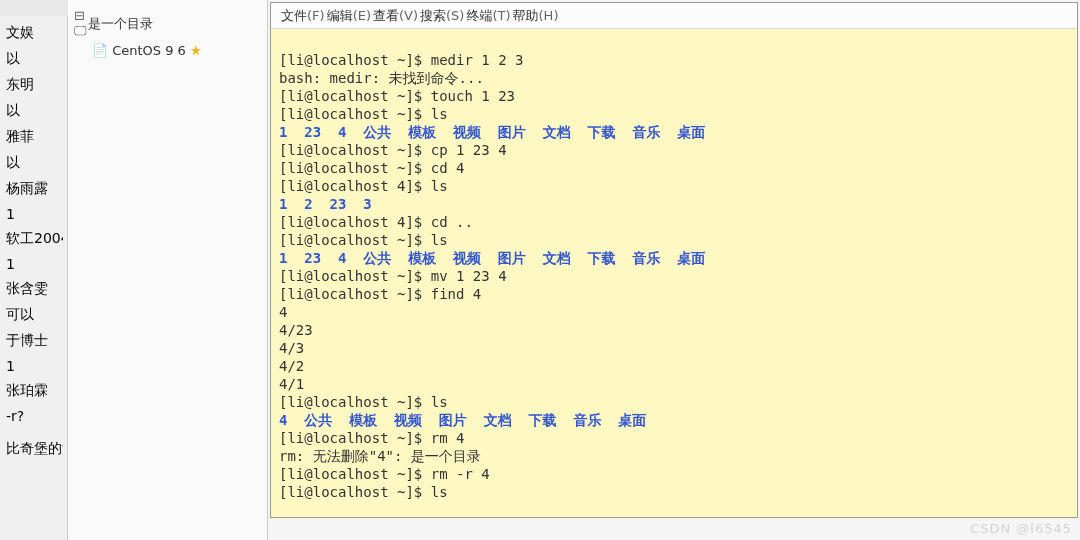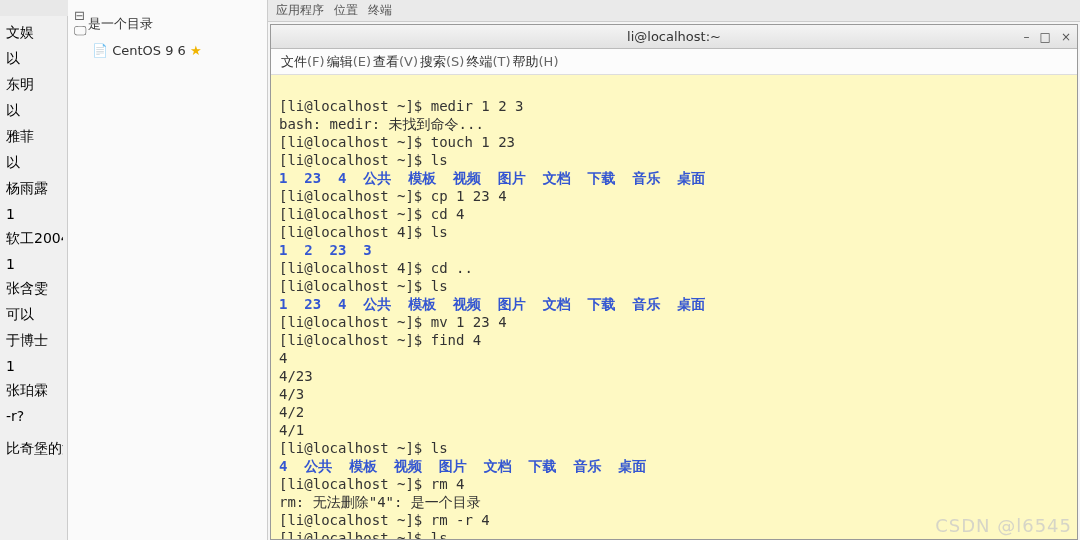--- a/index.html
+++ b/index.html
@@ -118,21 +118,21 @@
       overflow: hidden;
       white-space: pre-wrap;
     }
     .line { white-space: pre; }
     .dir-blue { color: #3456d1; font-weight: 600; }
     .watermark {
       position: absolute;
       right: 8px;
       bottom: 4px;
       color: rgba(200,200,200,0.75);
-      font-size: 18px;
+      font-size: 13px;
       letter-spacing: 1px;
     }
   </style>
 </head>
 <body>
 
 <div class="left-panel">
   <div class="item">文娱</div>
   <div class="item">以</div>
   <div class="item">东明</div>
@@ -159,35 +159,22 @@
     <span>是一个目录</span>
   </div>
   <div class="tree-row indent">
     <span>📄</span>
     <span>CentOS 9 6</span>
     <span class="star">★</span>
   </div>
 </div>
 
 <div class="main-area">
-  <div class="top-breadcrumbs">
-    <span>应用程序</span>
-    <span>位置</span>
-    <span>终端</span>
-  </div>
 
   <div class="term-window">
-    <div class="titlebar">
-      <span>li@localhost:~</span>
-      <div class="win-controls">
-        <span>–</span>
-        <span>□</span>
-        <span>×</span>
-      </div>
-    </div>
 
     <div class="menubar">
       <span class="menu-item"><span>文件</span><span class="accel">(F)</span></span>
       <span class="menu-item"><span>编辑</span><span class="accel">(E)</span></span>
       <span class="menu-item"><span>查看</span><span class="accel">(V)</span></span>
       <span class="menu-item"><span>搜索</span><span class="accel">(S)</span></span>
       <span class="menu-item"><span>终端</span><span class="accel">(T)</span></span>
       <span class="menu-item"><span>帮助</span><span class="accel">(H)</span></span>
     </div>
 

